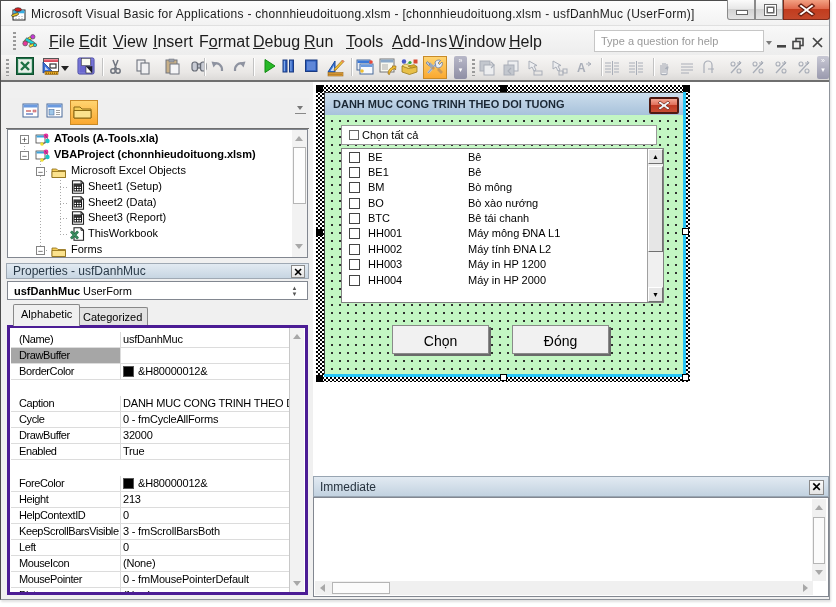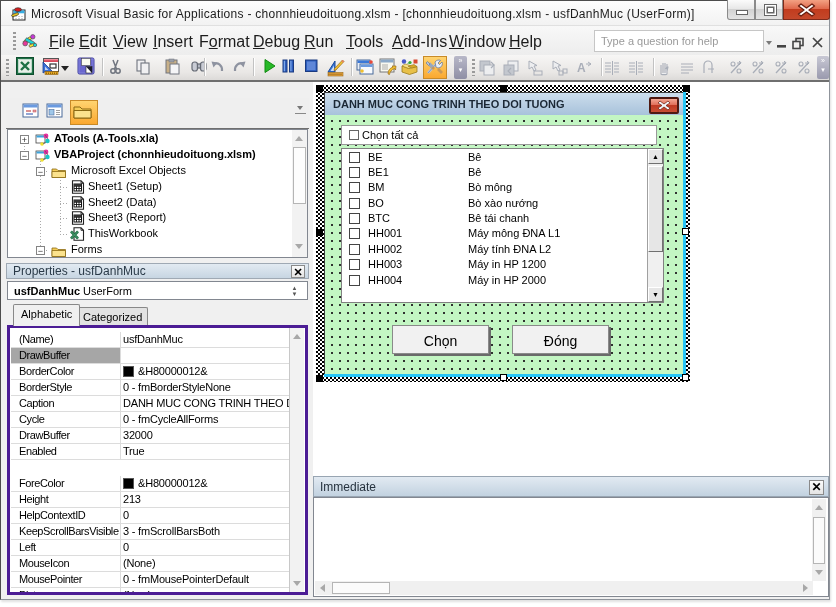--- a/index.html
+++ b/index.html
@@ -481,24 +481,20 @@
     <div class="prow" style="top:4px">
 <div class="plabel" style="">(Name)</div>
 <div class="pval">usfDanhMuc</div>
 </div>
 <div class="prow" style="top:20px">
 <div class="plabel" style="background:#A6A6A6;">DrawBuffer</div>
 </div>
 <div class="prow" style="top:36px">
 <div class="plabel" style="">BorderColor</div>
 <div class="pval"><span class="swatch" style="background:#000"></span>&amp;H80000012&amp;</div>
-</div>
-<div class="prow" style="top:52px">
-<div class="plabel" style="">BorderStyle</div>
-<div class="pval">0 - fmBorderStyleNone</div>
 </div>
 <div class="prow" style="top:68px">
 <div class="plabel" style="">Caption</div>
 <div class="pval">DANH MUC CONG TRINH THEO DC</div>
 </div>
 <div class="prow" style="top:84px">
 <div class="plabel" style="">Cycle</div>
 <div class="pval">0 - fmCycleAllForms</div>
 </div>
 <div class="prow" style="top:100px">

